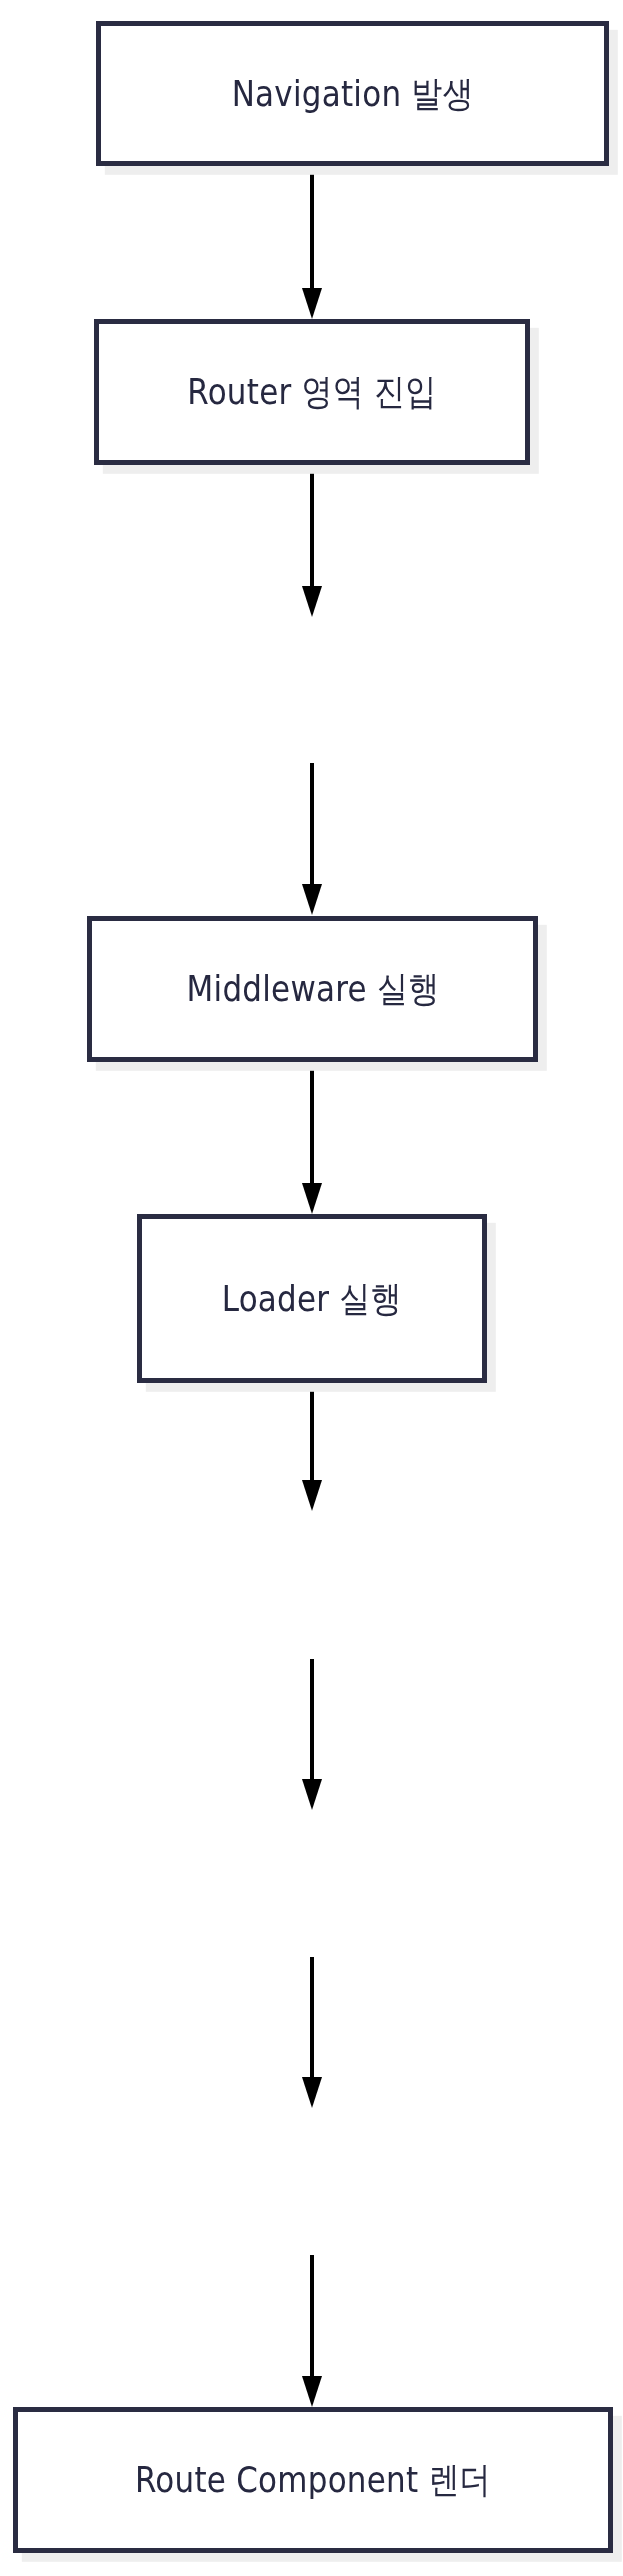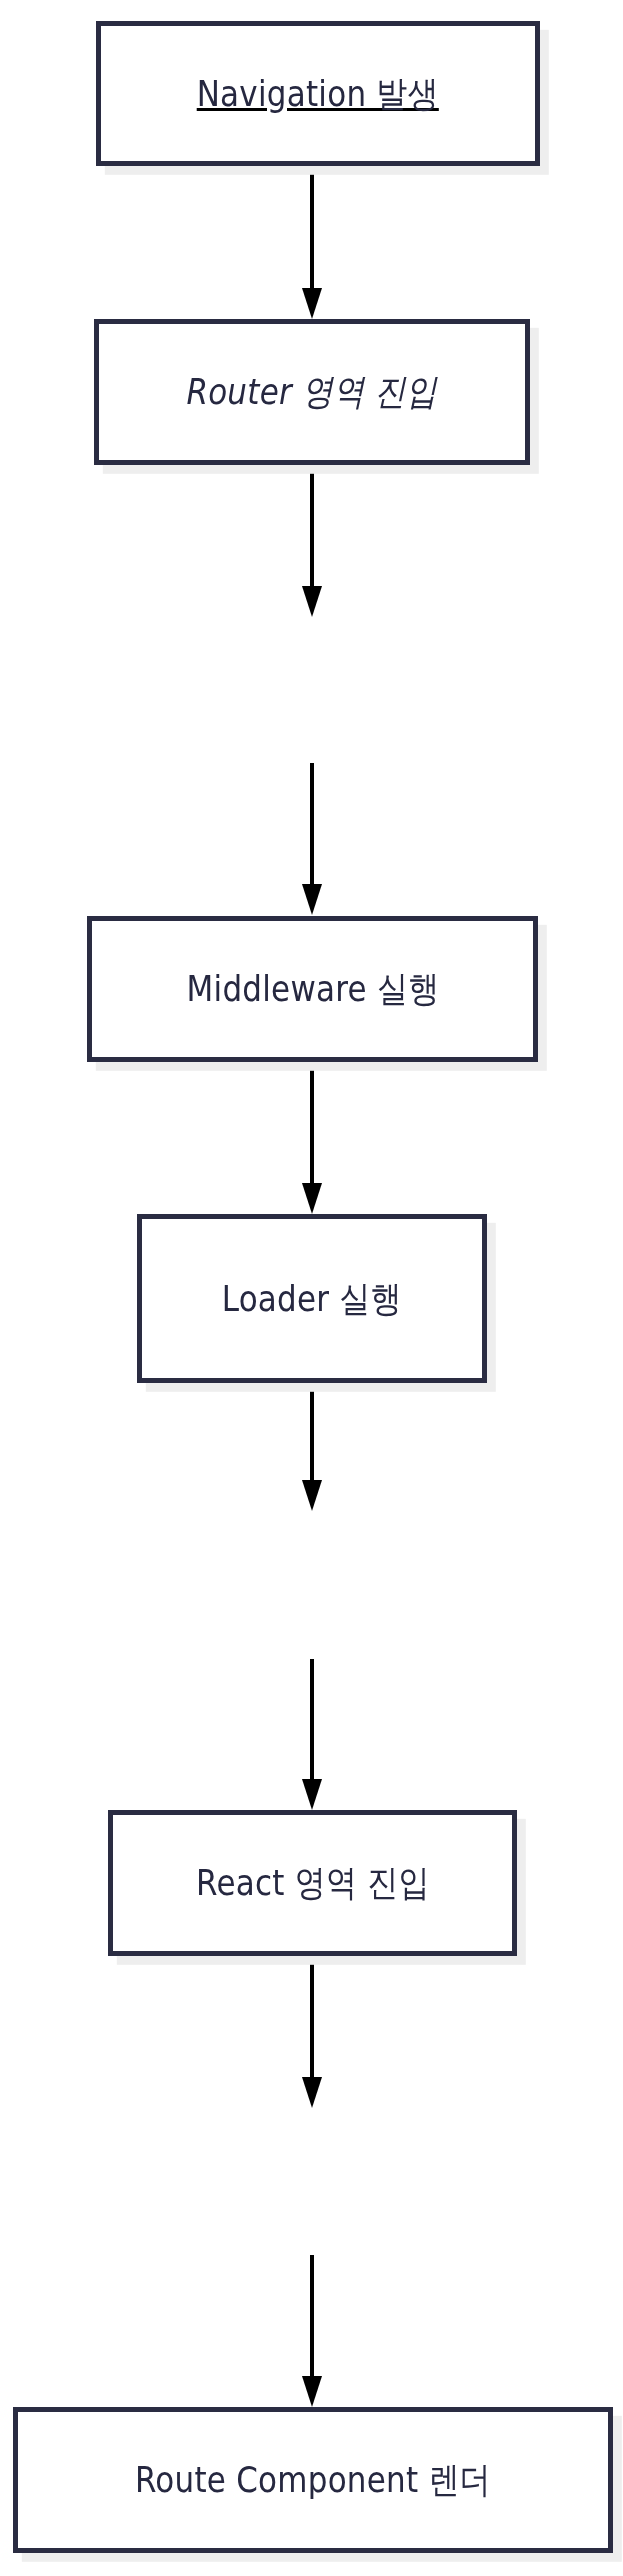--- a/index.html
+++ b/index.html
@@ -95,32 +95,29 @@
       <div class="head" style="top: 120px;"></div>
     </div>
     <div class="edge" style="left: 302px; top: 1957px; height: 152px;">
       <div class="shaft" style="height: 120px;"></div>
       <div class="head" style="top: 120px;"></div>
     </div>
     <div class="edge" style="left: 302px; top: 2255px; height: 152px;">
       <div class="shaft" style="height: 121px;"></div>
       <div class="head" style="top: 121px;"></div>
     </div>
-    <div class="node" style="left: 96px; top: 21px; width: 444px; height: 145px; text-decoration: underline;">
+    <div class="node" style="left: 96px; top: 21px; width: 513px; height: 145px;">
       <span class="node-label">Navigation 발생</span>
     </div>
-    <div class="node" style="left: 94px; top: 319px; width: 436px; height: 146px; font-style: italic;">
+    <div class="node" style="left: 94px; top: 319px; width: 436px; height: 146px;">
       <span class="node-label">Router 영역 진입</span>
     </div>
     <div class="node" style="left: 87px; top: 916px; width: 451px; height: 146px;">
       <span class="node-label">Middleware 실행</span>
     </div>
     <div class="node" style="left: 137px; top: 1214px; width: 350px; height: 169px;">
       <span class="node-label">Loader 실행</span>
     </div>
-    <div class="node" style="left: 108px; top: 1810px; width: 409px; height: 146px;">
-      <span class="node-label">React 영역 진입</span>
-    </div>
     <div class="node" style="left: 12.6px; top: 2407px; width: 600px; height: 146px;">
       <span class="node-label">Route Component 렌더</span>
     </div>
   </div>
 
 
 </body></html>

